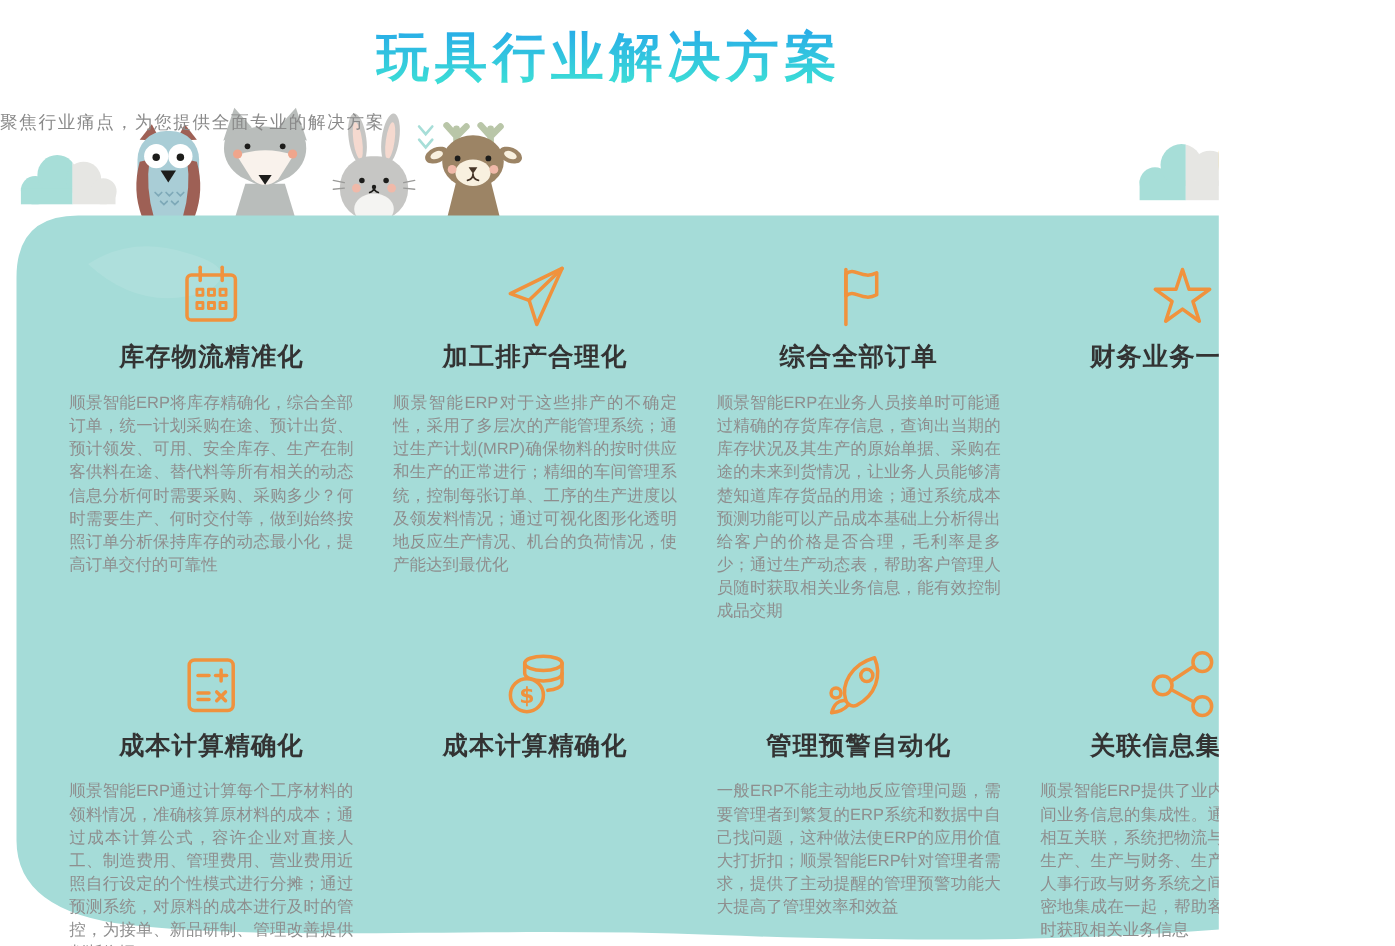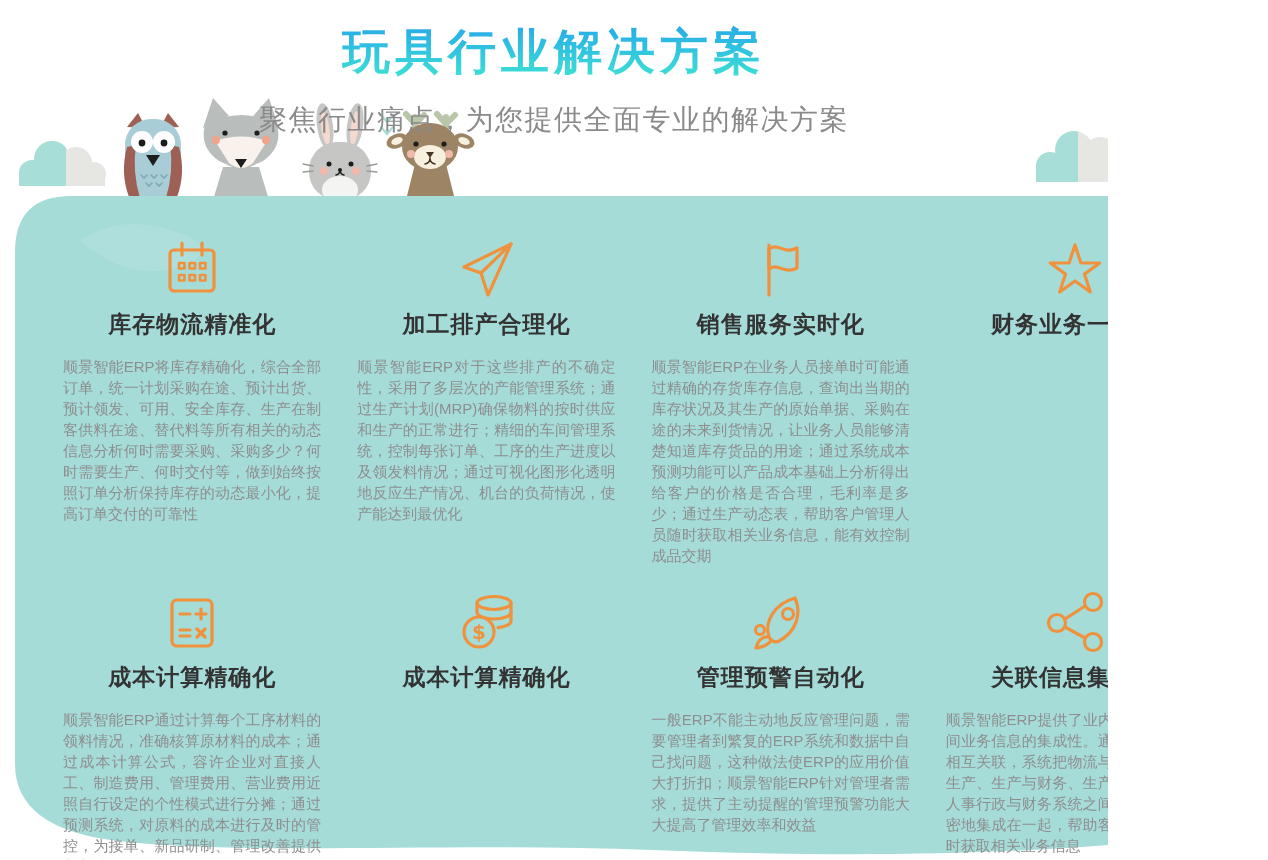--- a/index.html
+++ b/index.html
@@ -6,22 +6,22 @@
   html,body{width:1268px;height:860px;background:#fff}
   body{font-family:"Liberation Sans","DejaVu Sans",sans-serif}
   .stage{position:relative;width:1108px;height:860px;overflow:hidden;background:#fff}
 
   .title-row{position:absolute;top:20px;left:0;width:100%;text-align:center;z-index:3}
   .page-title{
     display:inline-block;font-size:48px;font-weight:700;letter-spacing:5px;
     background:linear-gradient(180deg,var(--title-gradient-top,#25a5ea) 0%,var(--title-gradient-bottom,#3fe6d3) 100%);
     -webkit-background-clip:text;background-clip:text;color:transparent;-webkit-text-fill-color:transparent;
   }
-  .subtitle{position:absolute;top:101px;left:0;width:100%;text-align:center;z-index:3;
-    font-size:28px;letter-spacing:1.5px;color:var(--subtitle,#8a8a8a)}
+  .subtitle{position:absolute;top:101px;left:0;width:100%;z-index:3;
+    font-size:16px;letter-spacing:1.5px;color:var(--subtitle,#8a8a8a)}
 
   .decor{position:absolute;z-index:0}
   .panel-svg{position:absolute;left:0;top:0;z-index:1;pointer-events:none}
 
   .panel-grid{
     position:absolute;z-index:2;left:15px;top:196px;width:1237px;height:656px;
     padding:41px 48px 0;display:grid;grid-template-columns:repeat(4,1fr);
     column-gap:36px;row-gap:24px;
   }
   .cell{display:flex;flex-direction:column}
@@ -216,21 +216,21 @@
       <p class="cell-desc">顺景智能ERP对于这些排产的不确定性，采用了多层次的产能管理系统；通过生产计划(MRP)确保物料的按时供应和生产的正常进行；精细的车间管理系统，控制每张订单、工序的生产进度以及领发料情况；通过可视化图形化透明地反应生产情况、机台的负荷情况，使产能达到最优化</p>
     </div>
 
     <div class="cell">
       <div class="icon-wrap">
         <svg width="64" height="64" viewBox="0 0 64 64" class="ic">
           <line x1="20" y1="8" x2="20" y2="58"></line>
           <path d="M20 12 C28 5 35 18 48 11 L48 31 C35 38 28 25 20 32 Z"></path>
         </svg>
       </div>
-      <h3 class="cell-title">销售服务实时化</h3>
+      <h3 class="cell-title">综合全部订单</h3>
       <p class="cell-desc">顺景智能ERP在业务人员接单时可能通过精确的存货库存信息，查询出当期的库存状况及其生产的原始单据、采购在途的未来到货情况，让业务人员能够清楚知道库存货品的用途；通过系统成本预测功能可以产品成本基础上分析得出给客户的价格是否合理，毛利率是多少；通过生产动态表，帮助客户管理人员随时获取相关业务信息，能有效控制成品交期</p>
     </div>
 
     <div class="cell">
       <div class="icon-wrap">
         <svg width="64" height="64" viewBox="0 0 64 64" class="ic">
           <polygon points="32,8 37.9,25.9 56.7,26 41.5,37.1 47.3,55 32,44 16.7,55 22.5,37.1 7.3,26 26.1,25.9"></polygon>
         </svg>
       </div>
       <h3 class="cell-title">财务业务一体化</h3>

